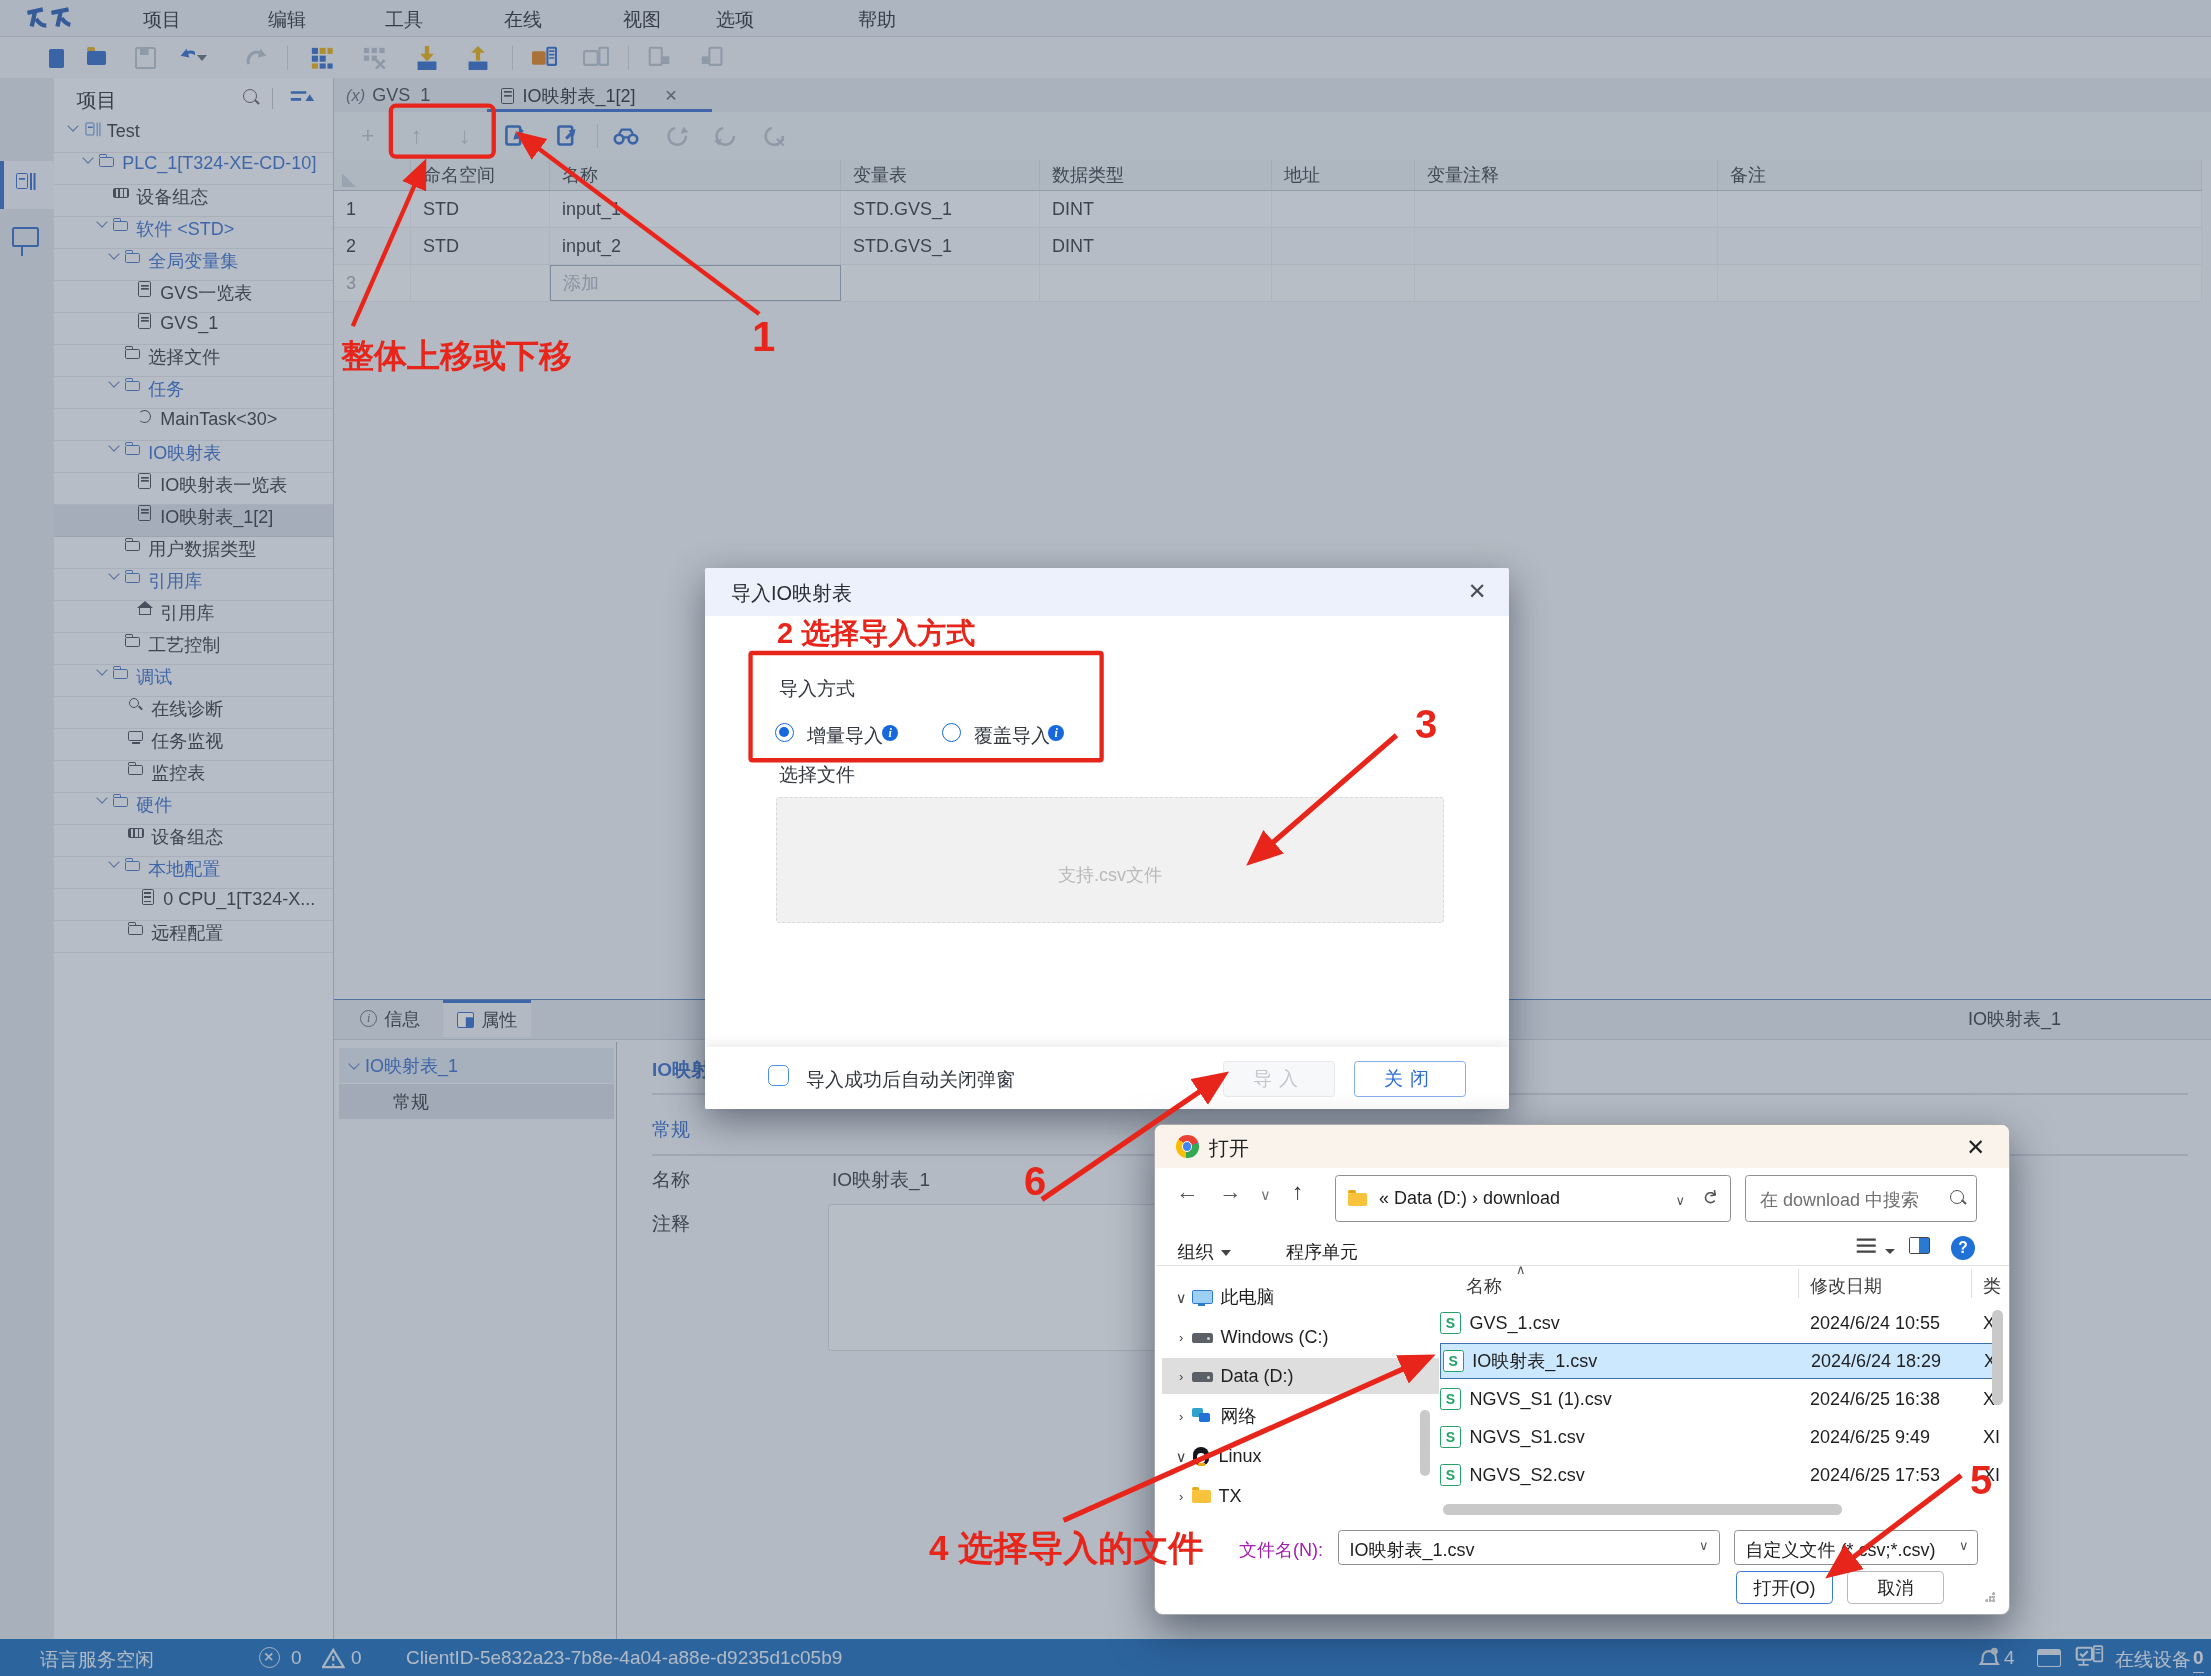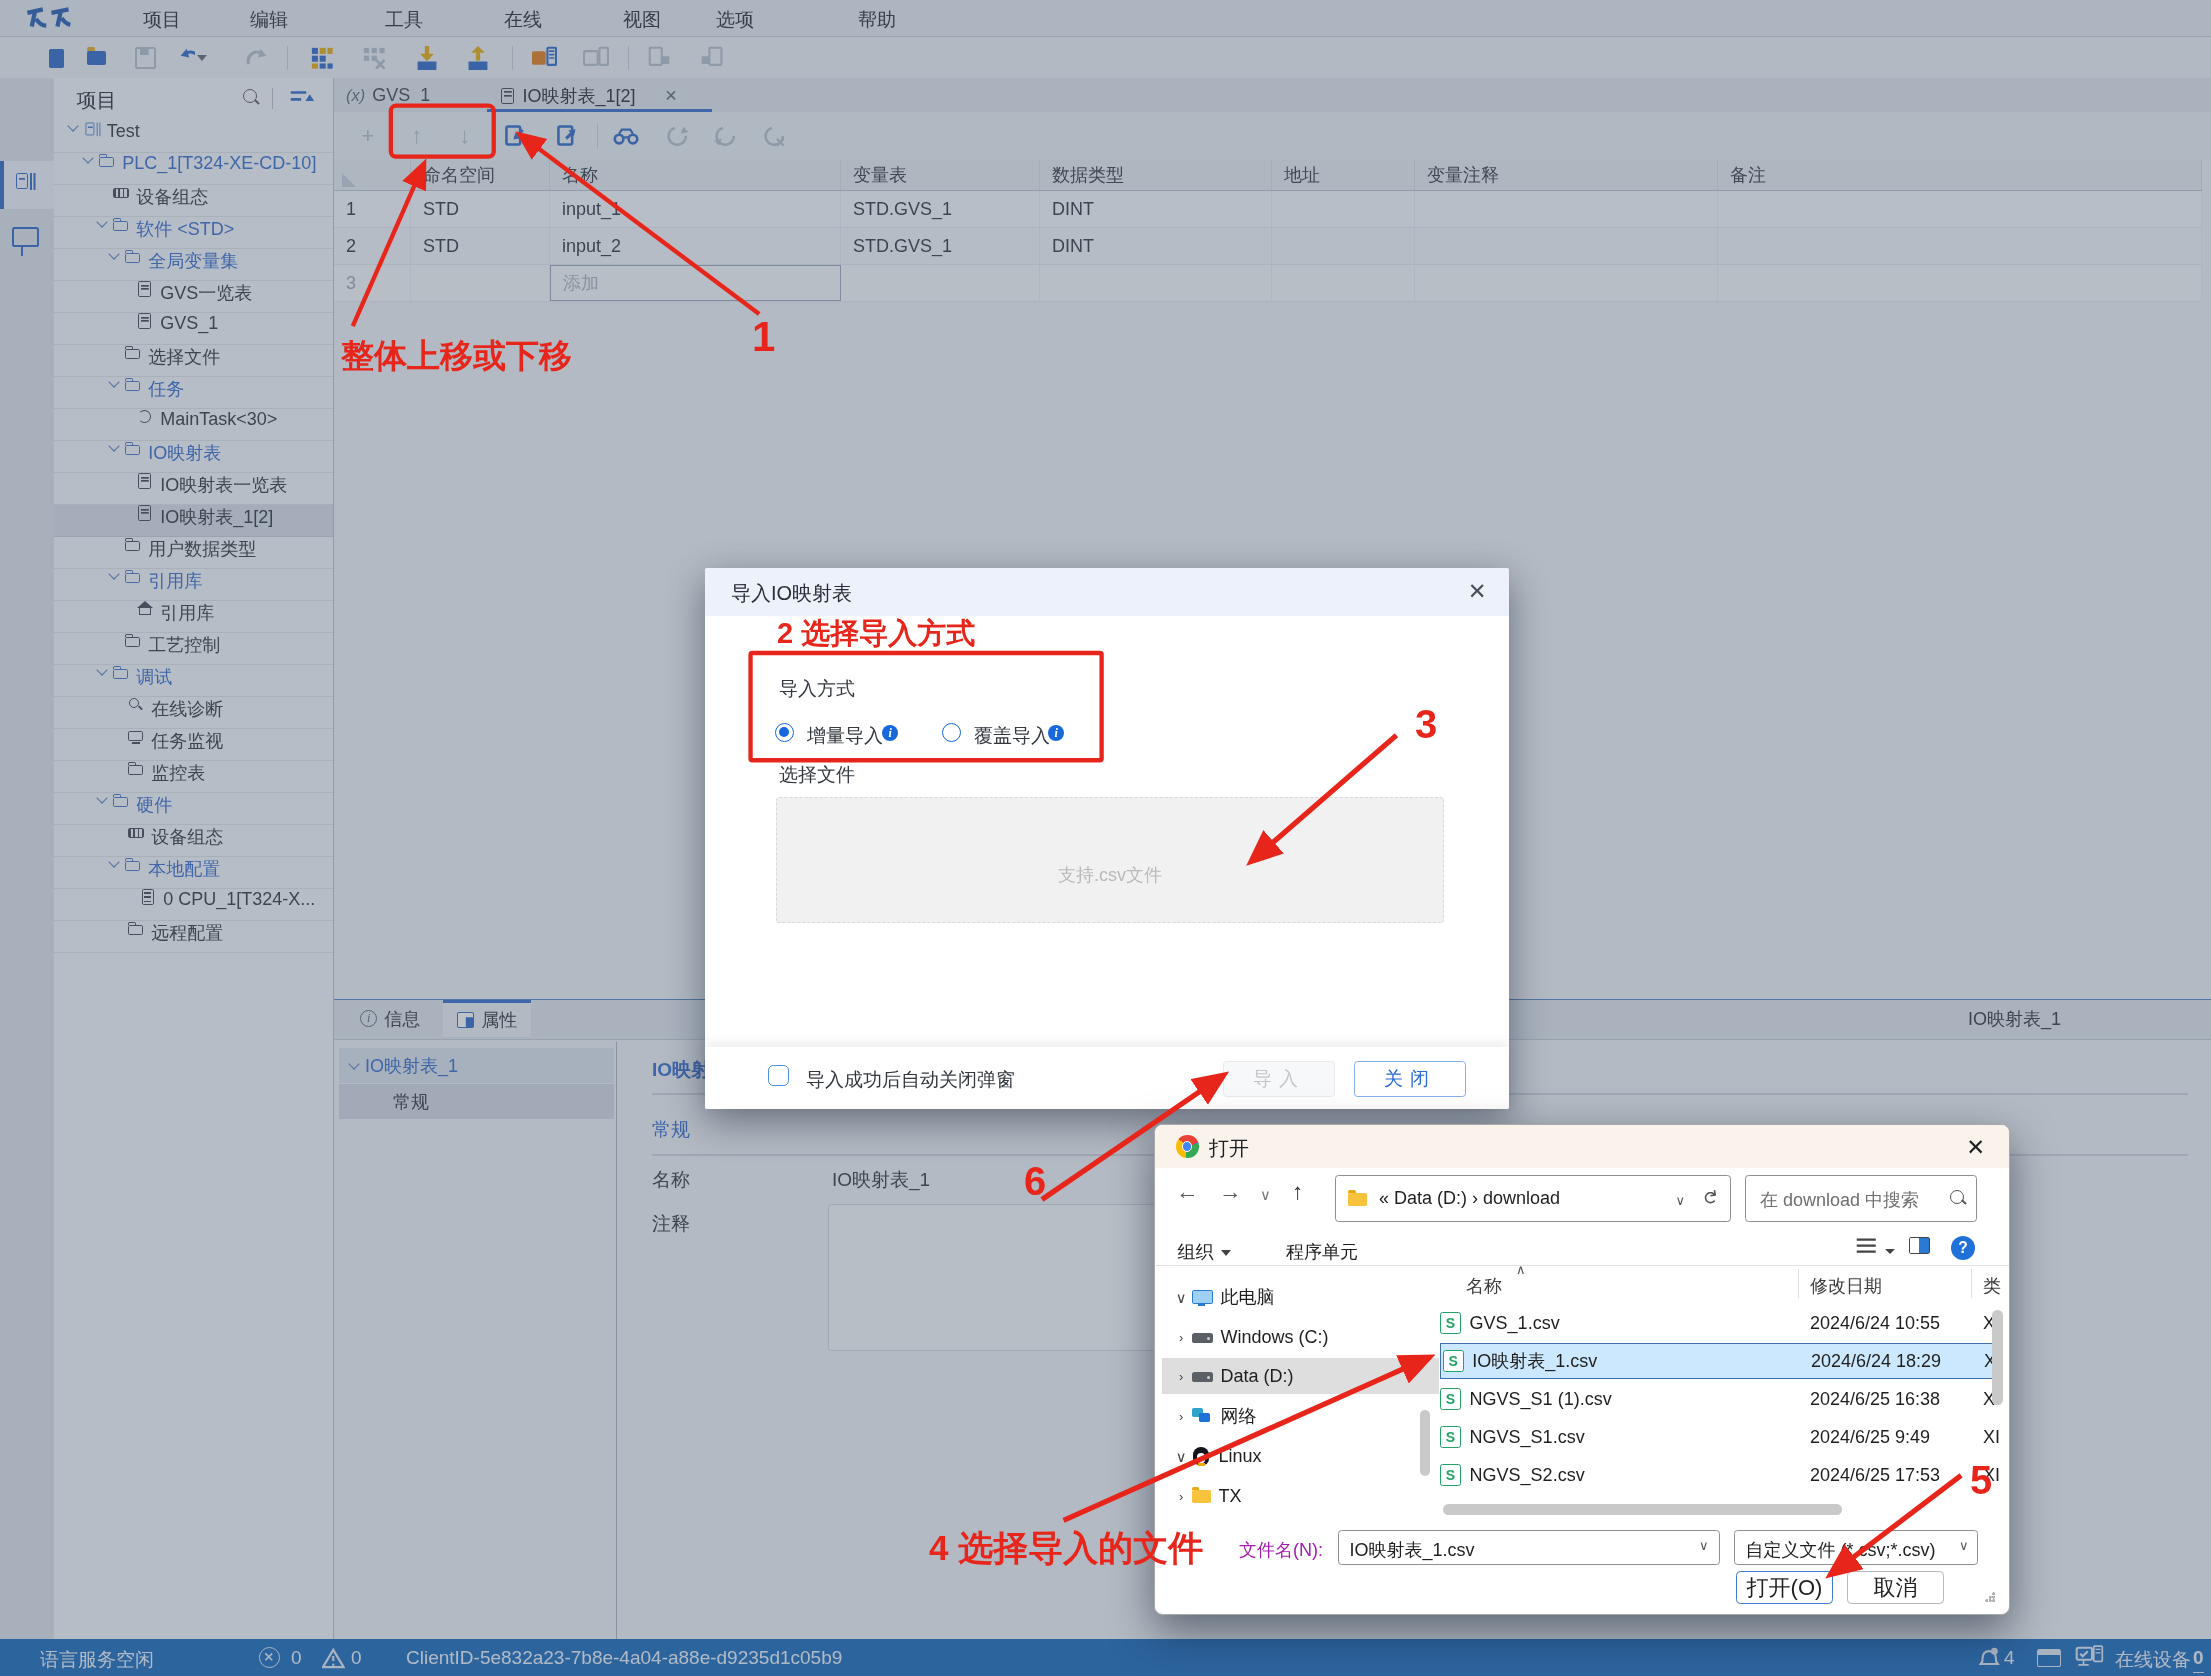--- a/index.html
+++ b/index.html
@@ -116,40 +116,40 @@
   .netic::before{content:"";position:absolute;left:0;top:0;width:11.2px;height:8.6px;background:#2fa3c9;border-radius:1.7px;}
   .netic::after{content:"";position:absolute;left:7px;top:5.2px;width:11.2px;height:8.6px;background:#1f71d8;border-radius:1.7px;}
   .tux{width:15.6px;height:17.3px;background:#16161a;border-radius:7.8px 7.8px 6px 6px;position:relative;flex:0 0 15.6px;margin:0 9.5px 0 1.7px;}
   .tux::before{content:"";position:absolute;left:3.5px;top:6px;width:8.6px;height:9.5px;background:#fff;border-radius:4.3px 4.3px 3.5px 3.5px;}
   .tux::after{content:"";position:absolute;left:4.3px;top:15.6px;width:7px;height:2.6px;background:#e8a912;}
   .csvic{width:21px;height:22.5px;border:1.7px solid #21a366;border-radius:2.6px;background:#fff;position:relative;flex:0 0 21px;margin-right:8.6px;box-sizing:border-box;color:#21a366;font-size:14px;font-weight:bold;display:flex;align-items:center;justify-content:center;}
   .frow{position:absolute;left:285px;width:560px;height:36px;display:flex;align-items:center;font-size:18px;color:#1f1f1f;}
   .frow .fdate{position:absolute;left:370px;}
   .frow .ftype{position:absolute;left:543px;overflow:hidden;width:19px;}
   .frow.fsel{background:#cbe8ff;border:0.9px solid #3f6fae;box-sizing:border-box;}
-  .wbtn{position:absolute;top:446px;width:97px;height:33px;background:#fff;display:flex;align-items:center;justify-content:center;font-size:22px;color:#1f1f1f;border-radius:4.3px;box-sizing:border-box;}
+  .wbtn{position:absolute;top:446px;width:97px;height:33px;background:#fff;display:flex;align-items:center;justify-content:center;font-size:18px;color:#1f1f1f;border-radius:4.3px;box-sizing:border-box;}
   .scroll{position:absolute;background:#c9c9c9;border-radius:5.2px;}
   
   .annsvg{left:0;top:0;z-index:80;pointer-events:none;}
   .anntxt{position:absolute;color:#e8251a;font-weight:bold;z-index:81;pointer-events:none;white-space:nowrap;}
   .mag{display:inline-block;width:12px;height:12px;border:1.7px solid #555;border-radius:50%;position:relative;}
   .mag::after{content:"";position:absolute;left:10.4px;top:10.4px;width:6px;height:1.7px;background:#555;transform:rotate(45deg);}
 </style>
 </head>
 <body>
 
 <div class="stage">
 
   <div class="abs menubar">
     <svg class="abs" style="left:24px;top:6px;" width="48" height="24" viewBox="0 0 56 28">
       <path d="M4 8 L22 4 M13 6 L9 24 M14 15 C18 21 22 23 26 23" stroke="#1d56b0" stroke-width="5" fill="none"></path>
       <path d="M32 8 L52 4 M43 6 L39 24 M44 14 C47 19 50 21 54 22" stroke="#1d56b0" stroke-width="5" fill="none"></path>
     </svg>
     <span class="mitem" style="left:143px;">项目</span>
-    <span class="mitem" style="left:250px;">编辑</span>
+    <span class="mitem" style="left:268px;">编辑</span>
     <span class="mitem" style="left:385px;">工具</span>
     <span class="mitem" style="left:504px;">在线</span>
     <span class="mitem" style="left:623px;">视图</span>
     <span class="mitem" style="left:716px;text-align:right;">选项</span>
     <span class="mitem" style="left:858px;">帮助</span>
   </div>
 
   <div class="abs toolbar1">
     <div class="tbtn" style="left:42px;">
       <span style="display:block;width:14.7px;height:19px;background:#2563c4;border-radius:1.7px;"></span>

